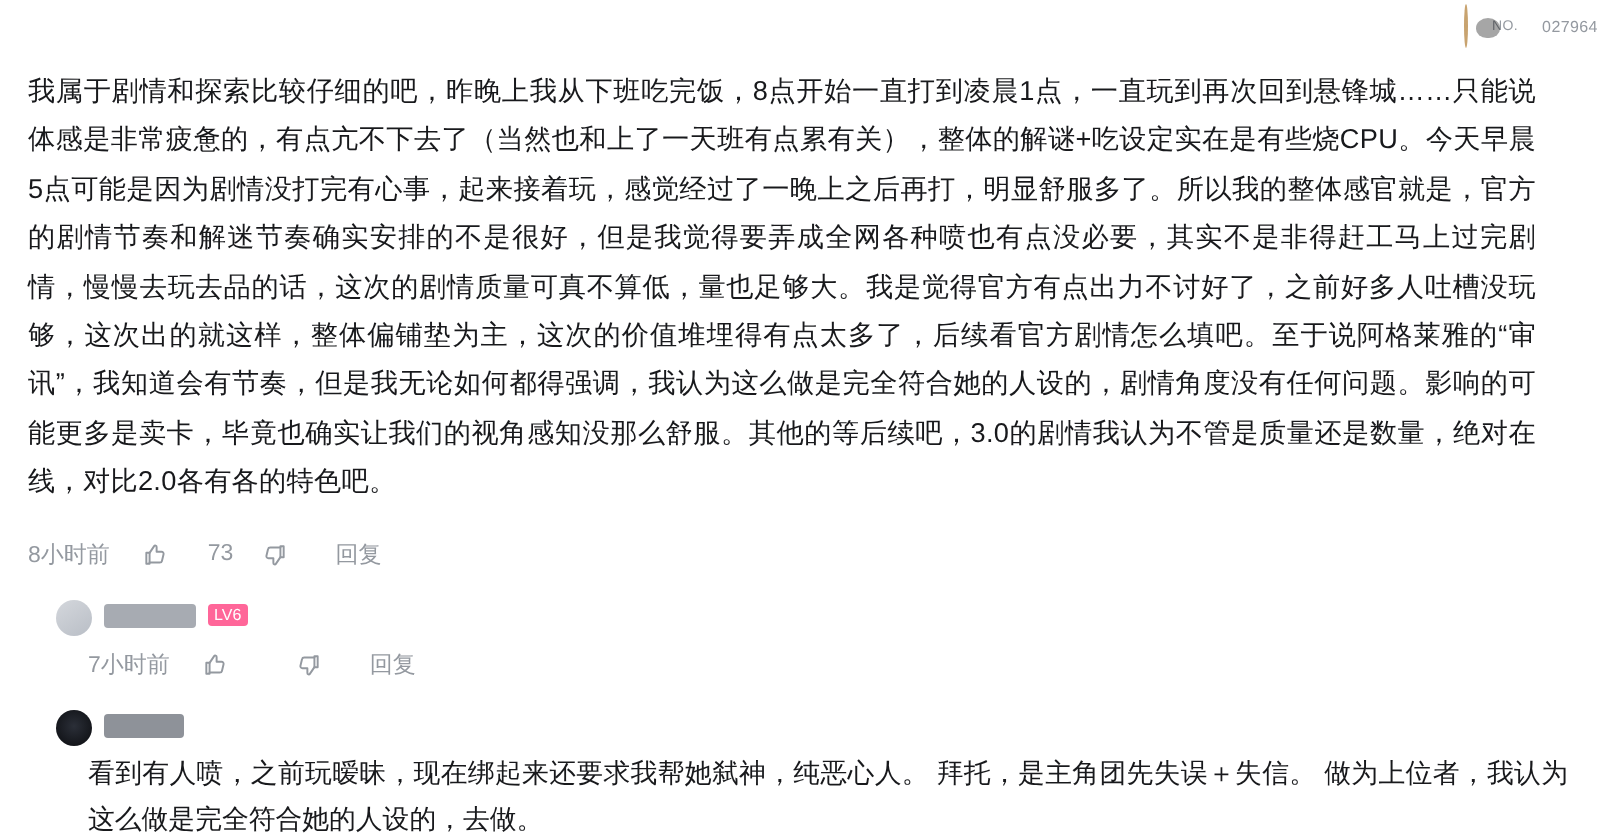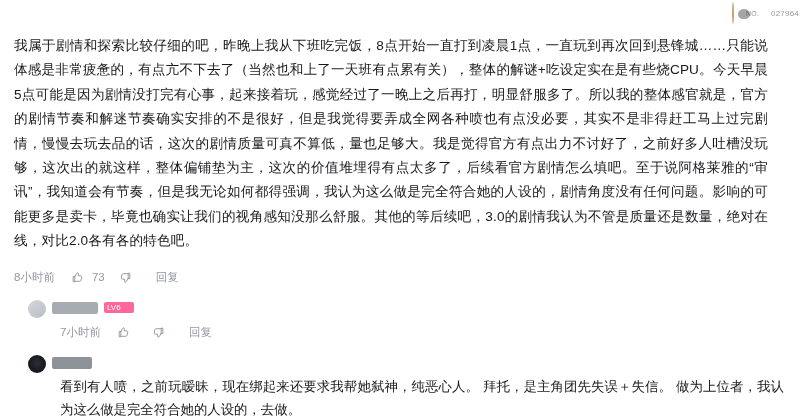--- a/index.html
+++ b/index.html
@@ -77,21 +77,21 @@
     gap: 0;
     margin-top: 16px;
     padding-left: 0;
     font-size: 11.5px;
     color: #9499a0;
   }
   .action-time { margin-right: 16px; }
   .act {
     display: flex;
     align-items: flex-start;
-    gap: 8px;
+    gap: 20px;
     margin-right: 14px;
   }
   .act-reply { margin-left: 10px; }
   .icon-thumb {
     display: inline-block;
     width: 13px;
     height: 13px;
     position: relative;
   }
   .icon-thumb svg { display: block; }
@@ -126,21 +126,21 @@
     height: 12px;
     border-radius: 2px;
     margin-top: 3px;
   }
   .lv-badge {
     display: inline-block;
     font-size: 8px;
     color: #ffffff;
     background: #ff6699;
     border-radius: 2px;
-    padding: 1px 13px 0 3px;
+    padding: 1px 3px 0 3px;
     line-height: 10px;
     margin-top: 3px;
     font-family: "Liberation Sans", sans-serif;
   }
 
   .reply-inline-text {
     font-size: 13.4px;
     line-height: 22px;
     color: #18191c;
     margin-top: 0;
@@ -163,21 +163,21 @@
   }
   .more-dots {
     position: absolute;
     right: 0;
     top: 0;
     color: #9499a0;
     font-size: 13px;
     letter-spacing: 1px;
     line-height: 13px;
   }
-  .indent-2 { margin-left: 32px; }
+  .indent-2 { margin-left: 16px; }
   .rg-b { background: #a7abb2; }
   .rg-c { background: #8e9299; }
 </style>
 </head>
 <body>
 
 <div class="topbar">
   <div class="topbar-right">
     <div class="topbar-avatar"></div>
     <div class="topbar-id-line1">NO.</div>

